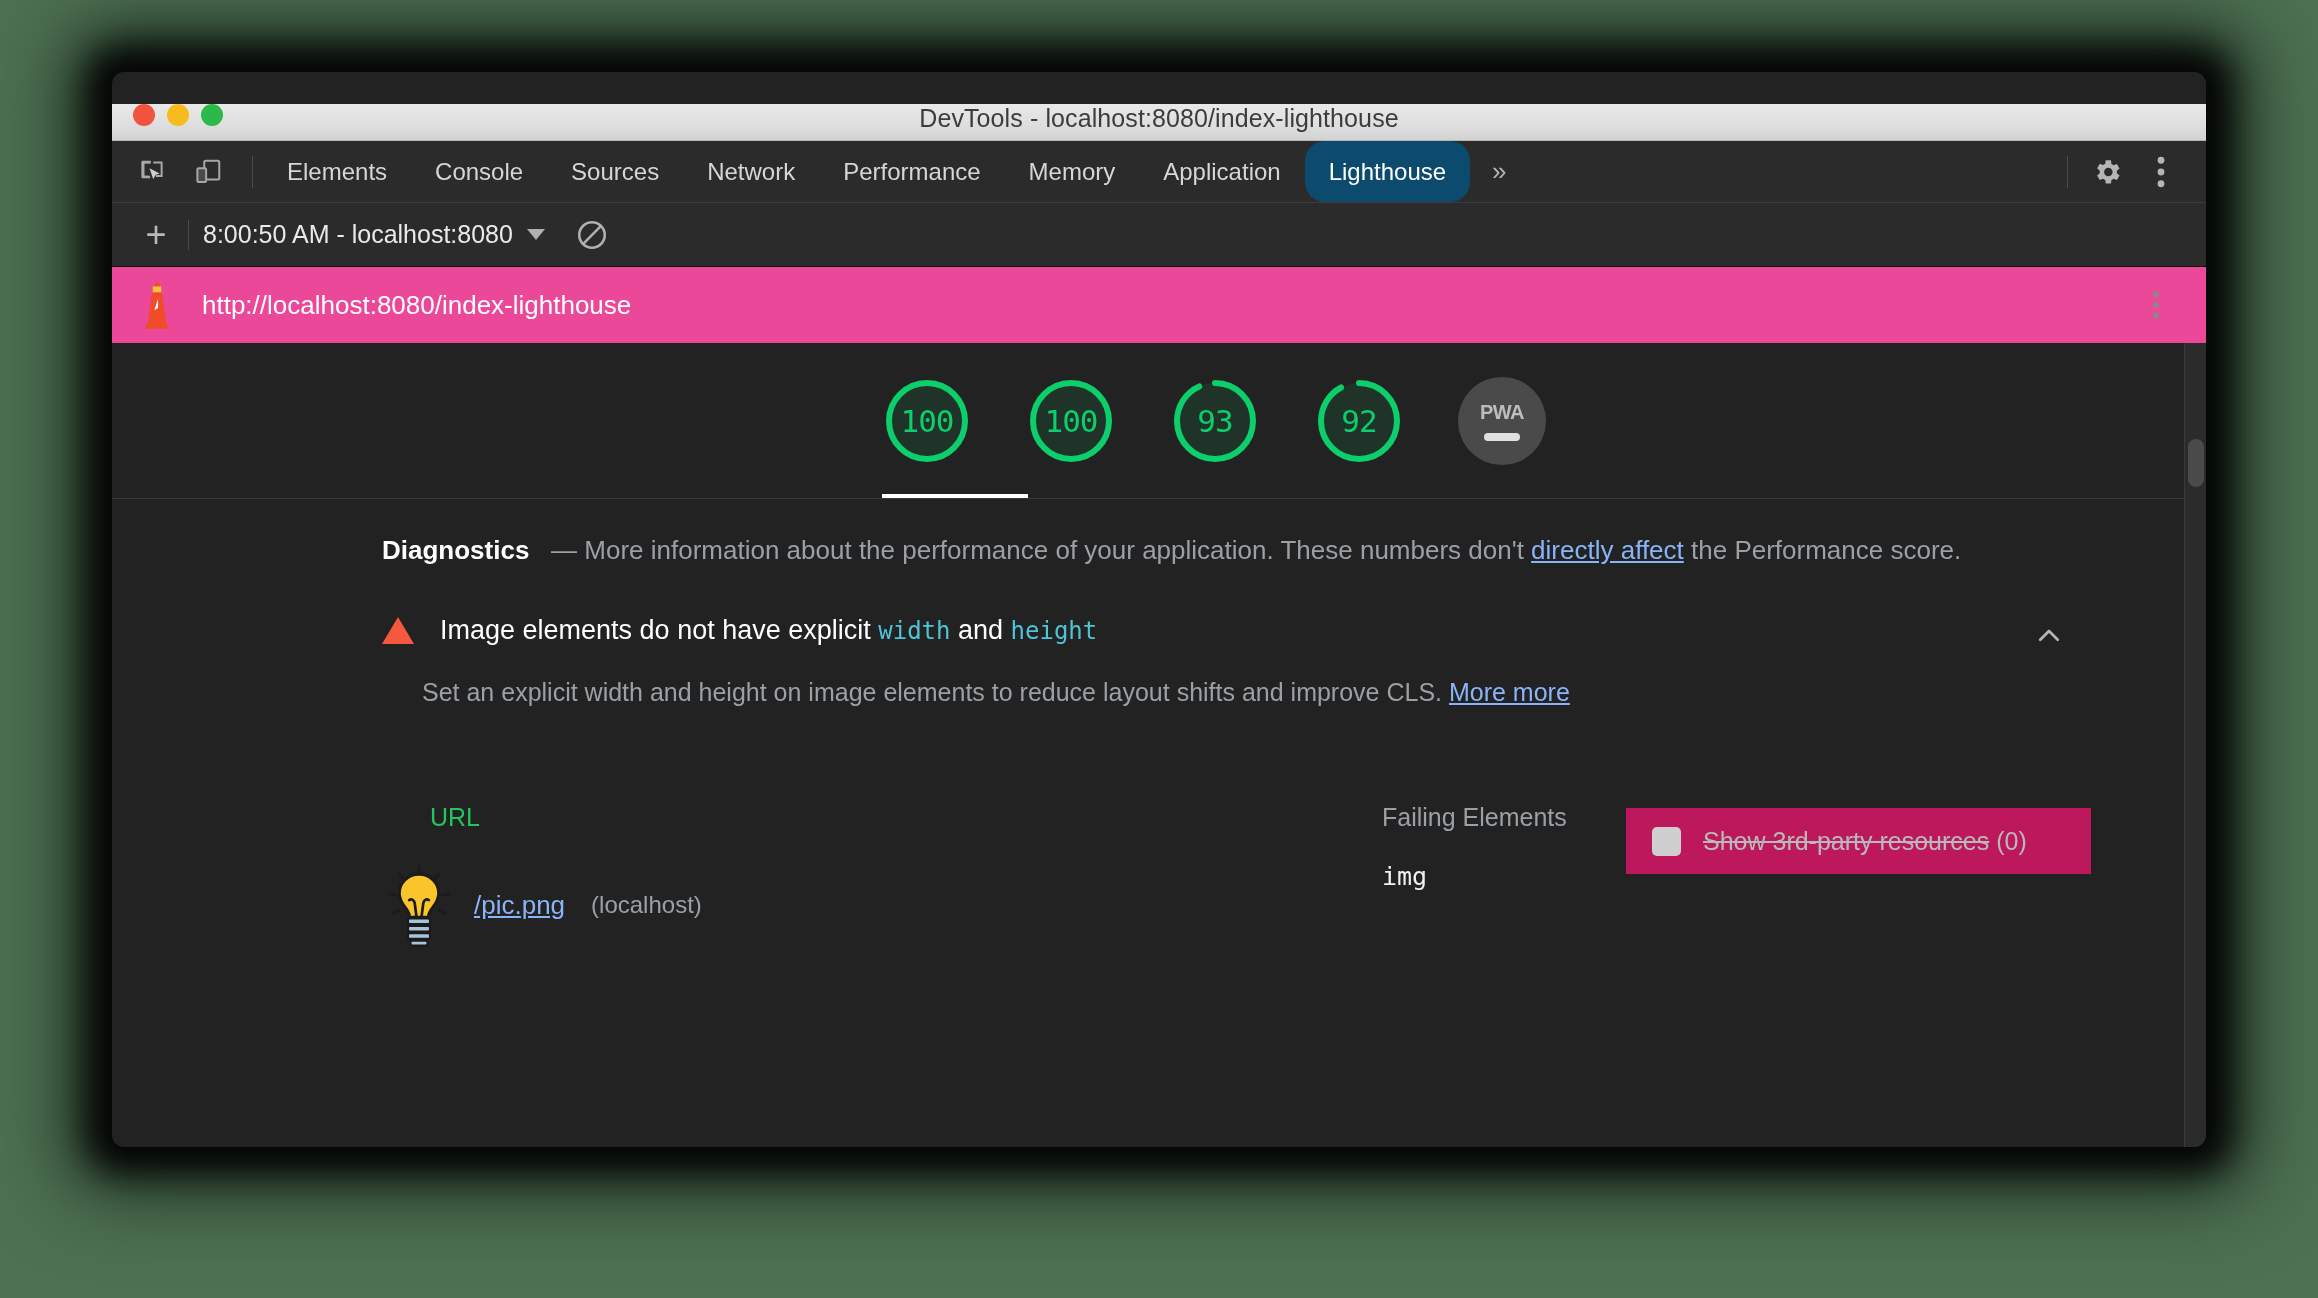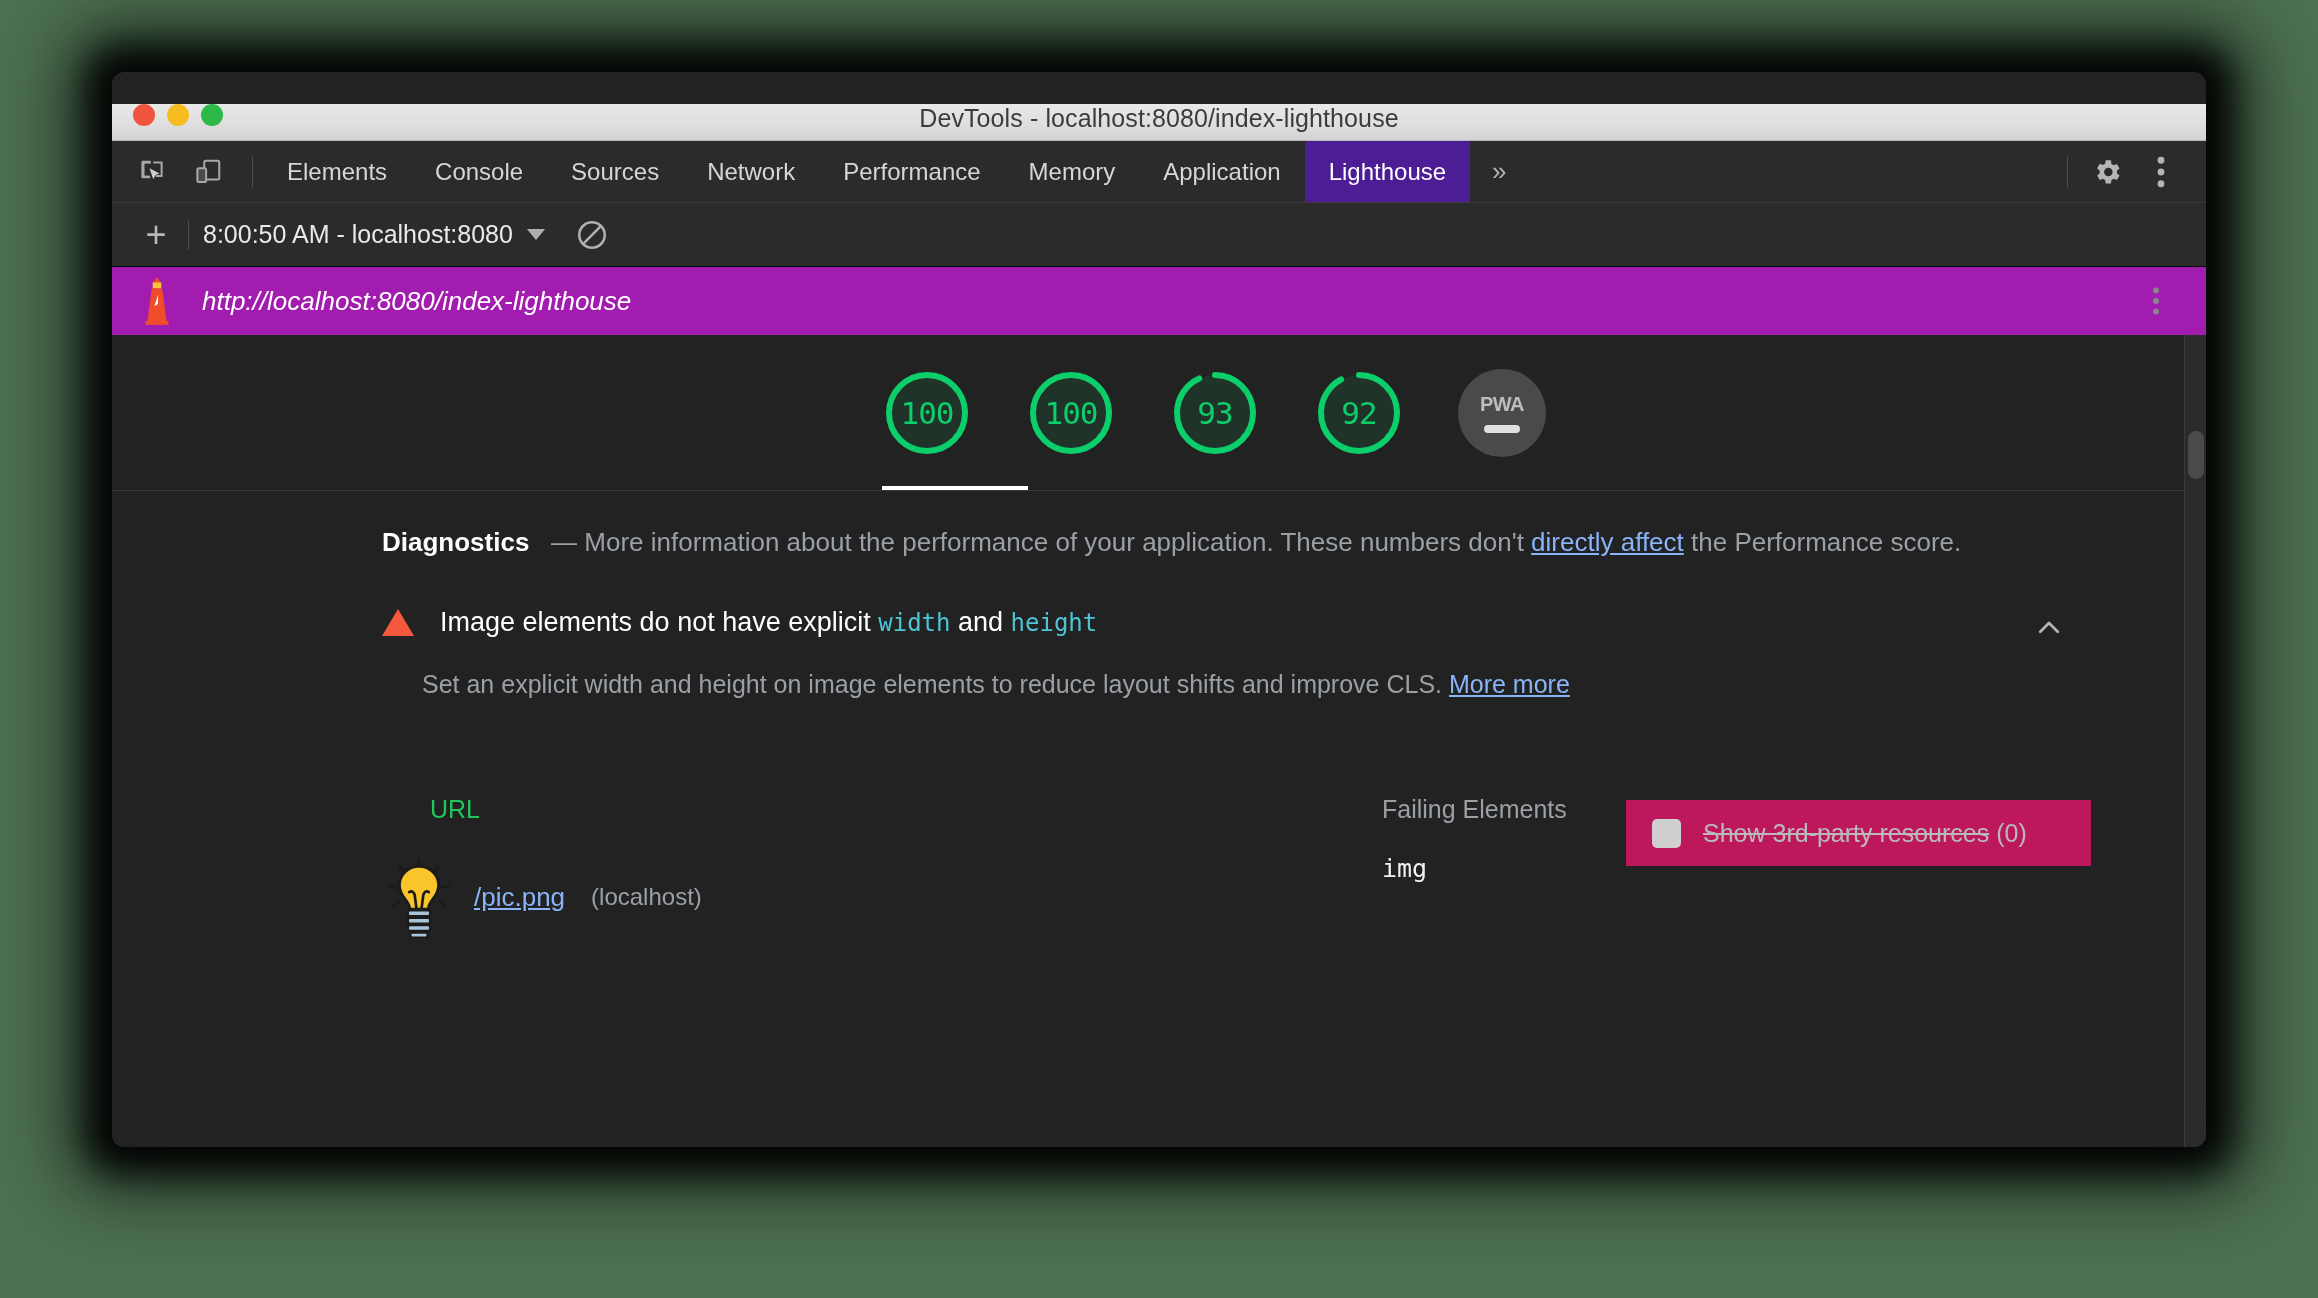--- a/index.html
+++ b/index.html
@@ -59,21 +59,21 @@
     display: flex; align-items: center; justify-content: center;
   }
   .vsep { width: 1px; height: 32px; background: #4c4c4c; align-self: center; margin: 0 10px; }
   .tabs { display: flex; align-items: stretch; }
   .tab {
     display: flex; align-items: center;
     padding: 0 24px;
     font-size: 24px; color: #d6d6d6;
     white-space: nowrap;
   }
-  .tab.active { background: #4c1d95; color: #ffffff; }
+  .tab.active { background: #0c4a6e; color: #ffffff; border-radius: 20px; }
   .tab.more { font-size: 26px; color: #b3b3b3; padding: 0 22px; }
   .tabstrip-right {
     margin-left: auto; display: flex; align-items: center;
     padding-right: 20px; gap: 4px;
   }
   .gear, .kebab {
     width: 50px; height: 50px; display: flex; align-items: center; justify-content: center;
   }
 
   
@@ -100,25 +100,24 @@
   }
   .clear-btn { margin-left: 30px; display: flex; align-items: center; }
 
   
   .report {
     background: #000000;
     height: calc(100% - 52px - 62px - 64px);
     position: relative;
   }
   .report-header {
-    height: 68px; background: #a21caf;
+    height: 76px; background: #ec4899;
     display: flex; align-items: center;
     padding-left: 22px;
     position: relative;
-    font-style: italic;
   }
   .lh-logo { width: 46px; height: 50px; flex: none; }
   .report-url {
     margin-left: 22px;
     font-size: 26px; color: #ffffff;
   }
   .report-kebab {
     position: absolute; right: 30px; top: 50%; transform: translateY(-50%);
     width: 40px; height: 40px; display: flex; align-items: center; justify-content: center;
   }

